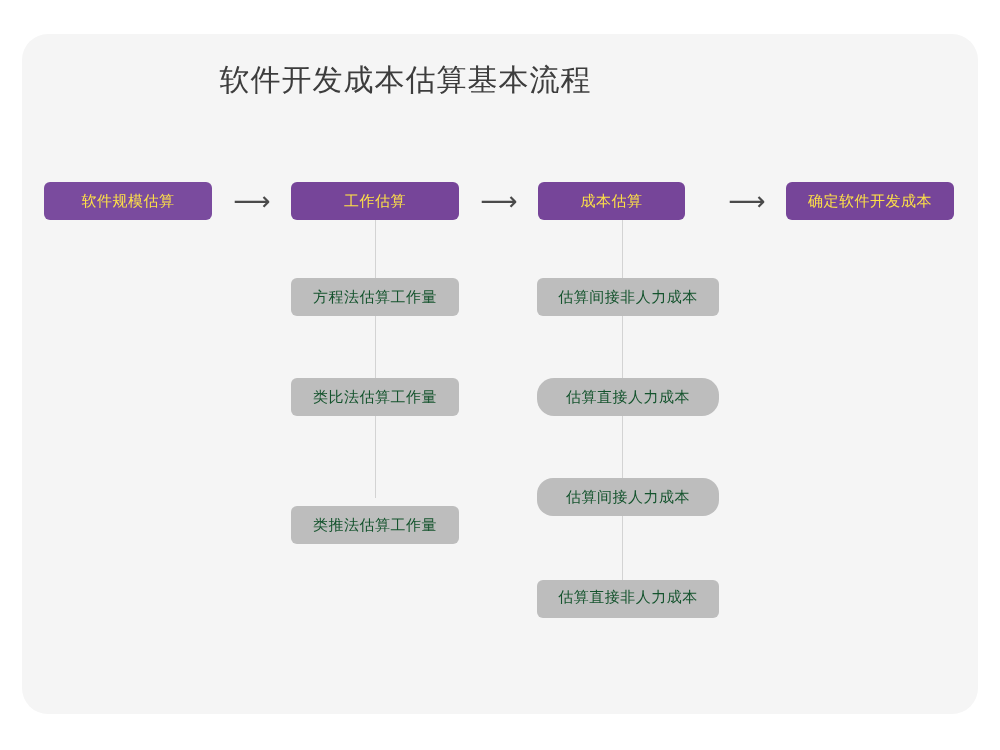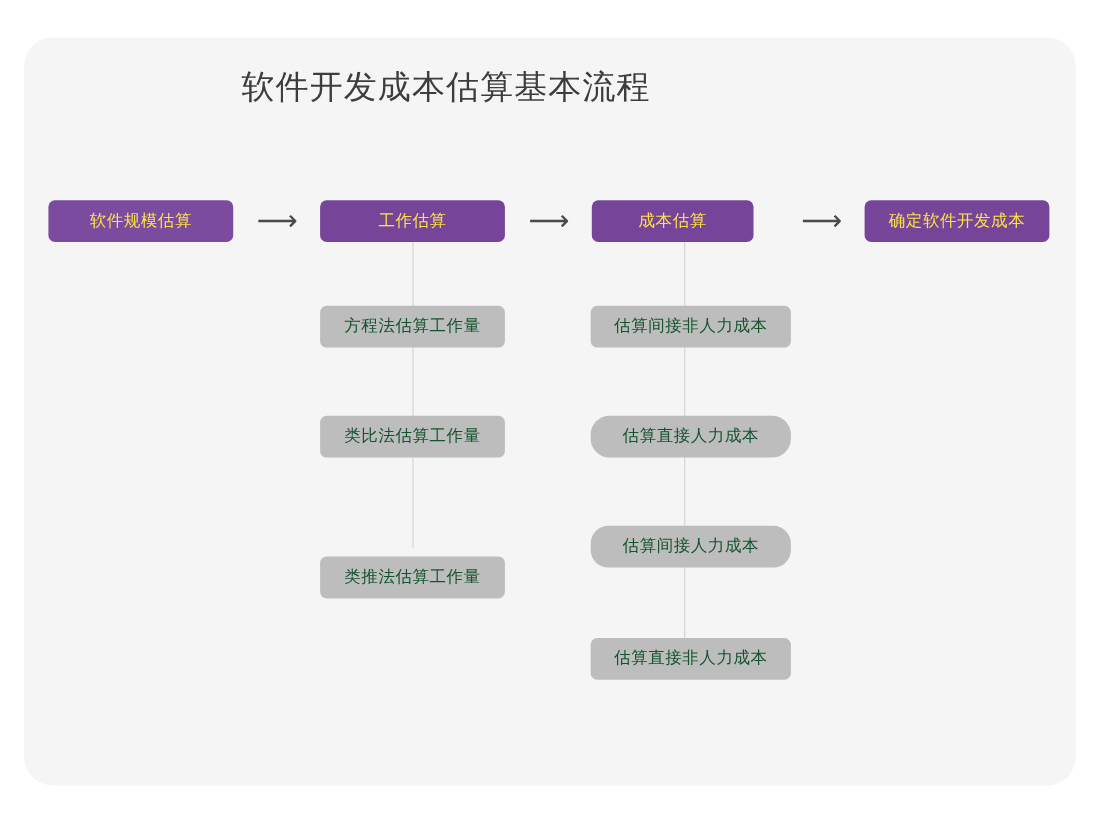--- a/index.html
+++ b/index.html
@@ -102,21 +102,21 @@
   .sub-left  { left: 291px; width: 168px; }
   .sub-right { left: 537px; width: 182px; }
 
   #sub-l-0 { top: 278px; }
   #sub-l-1 { top: 378px; }
   #sub-l-2 { top: 506px; }
 
   #sub-r-0 { top: 278px; }
   #sub-r-1 { top: 378px; border-radius: 17px; }
   #sub-r-2 { top: 478px; border-radius: 16px; }
-  #sub-r-3 { top: 580px; }
+  #sub-r-3 { top: 580px; font-family: Liberation Mono, monospace; }
 
   
   #conn-left  { left: 375px; top: 220px; height: 278px; }
   #conn-right { left: 622px; top: 220px; height: 380px; }
 </style>
 </head>
 <body>
 
 <div class="canvas">
 

